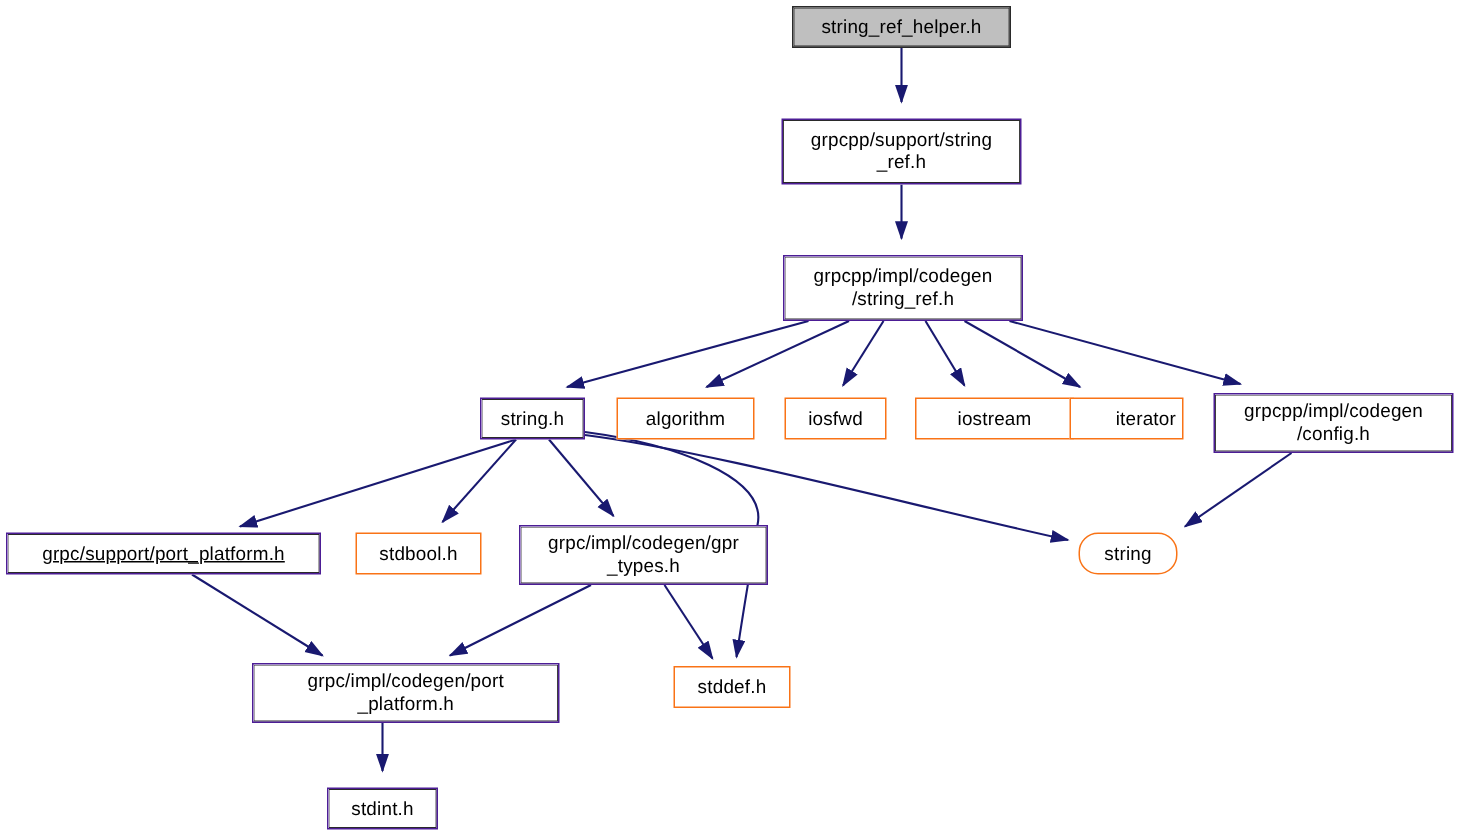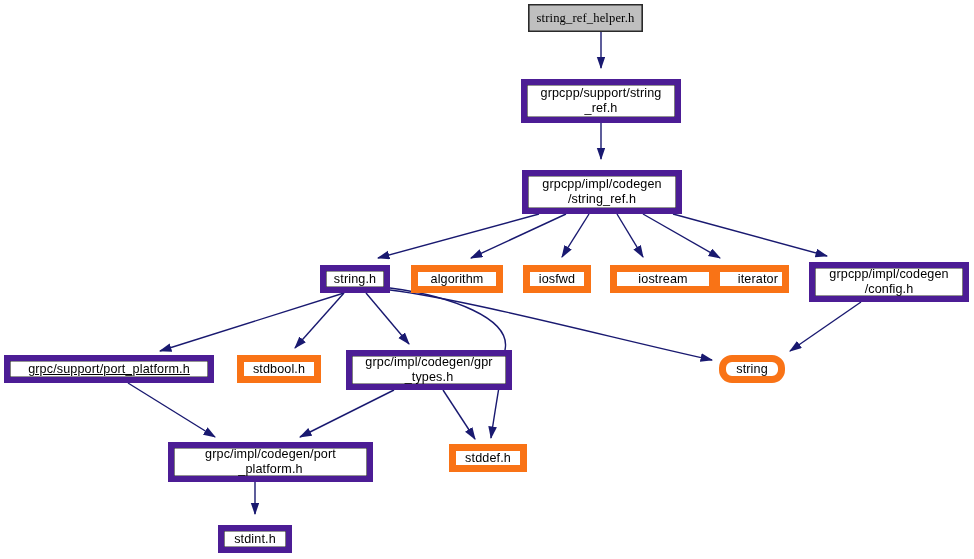--- a/index.html
+++ b/index.html
@@ -26,27 +26,27 @@
     position: absolute;
     box-sizing: border-box;
     display: flex;
     align-items: center;
     justify-content: center;
     text-align: center;
     font-size: 12.6px;
     line-height: 15px;
     color: #000000;
     background: #ffffff;
-    border: 7px solid #f97316;
+    border: 1px solid #f97316;
     white-space: pre;
     letter-spacing: 0.01em;
     z-index: 2;
   }
   .node.strong {
-    border: 6px solid #4c1d95;
+    border: 1px solid #4c1d95;
     box-shadow: 0 0 0 0.6px #2a2a2a inset;
   }
   .node.root {
     background: #bfbfbf;
     border: 1px solid #2a2a2a;
     box-shadow: 0 0 0 0.6px #2a2a2a inset;
   }
   .node-label {
     display: block;
     padding: 0 4px;
@@ -77,21 +77,21 @@
         <path d="M390,290 C470,300 620,340 712,360" fill="none" stroke="#191970" stroke-width="1.4" marker-end="url(#arrow)"></path>
         <path d="M390,288 C450,296 512,318 505,350 C500,382 495,410 491,438" fill="none" stroke="#191970" stroke-width="1.4" marker-end="url(#arrow)"></path>
         <path d="M861,302 L790,351" fill="none" stroke="#191970" stroke-width="1.4" marker-end="url(#arrow)"></path>
         <path d="M128,383 L215,437" fill="none" stroke="#191970" stroke-width="1.4" marker-end="url(#arrow)"></path>
         <path d="M394,390 L300,437" fill="none" stroke="#191970" stroke-width="1.4" marker-end="url(#arrow)"></path>
         <path d="M443,390 L475,439" fill="none" stroke="#191970" stroke-width="1.4" marker-end="url(#arrow)"></path>
         <path d="M255,482 L255,514" fill="none" stroke="#191970" stroke-width="1.4" marker-end="url(#arrow)"></path>
       </g>
   </svg>
   <div id="node-layer">
-      <div class="node root" style="left: 528px; top: 4px; width: 115px; height: 28px; font-family: Liberation Serif, serif;"><span class="node-label">string_ref_helper.h</span></div>
+      <div class="node root" style="left: 528px; top: 4px; width: 146px; height: 28px;"><span class="node-label">string_ref_helper.h</span></div>
       <div class="node strong" style="left: 521px; top: 79px; width: 160px; height: 44px;"><span class="node-label">grpcpp/support/string
 _ref.h</span></div>
       <div class="node strong" style="left: 522px; top: 170px; width: 160px; height: 44px;"><span class="node-label">grpcpp/impl/codegen
 /string_ref.h</span></div>
       <div class="node strong" style="left: 320px; top: 265px; width: 70px; height: 28px;"><span class="node-label">string.h</span></div>
       <div class="node" style="left: 411px; top: 265px; width: 92px; height: 28px;"><span class="node-label">algorithm</span></div>
       <div class="node" style="left: 523px; top: 265px; width: 68px; height: 28px;"><span class="node-label">iosfwd</span></div>
       <div class="node" style="left: 610px; top: 265px; width: 106px; height: 28px;"><span class="node-label">iostream</span></div>
       <div class="node" style="left: 713px; top: 265px; width: 76px; height: 28px; justify-content: flex-end;"><span class="node-label">iterator</span></div>
       <div class="node strong" style="left: 809px; top: 262px; width: 160px; height: 40px;"><span class="node-label">grpcpp/impl/codegen

